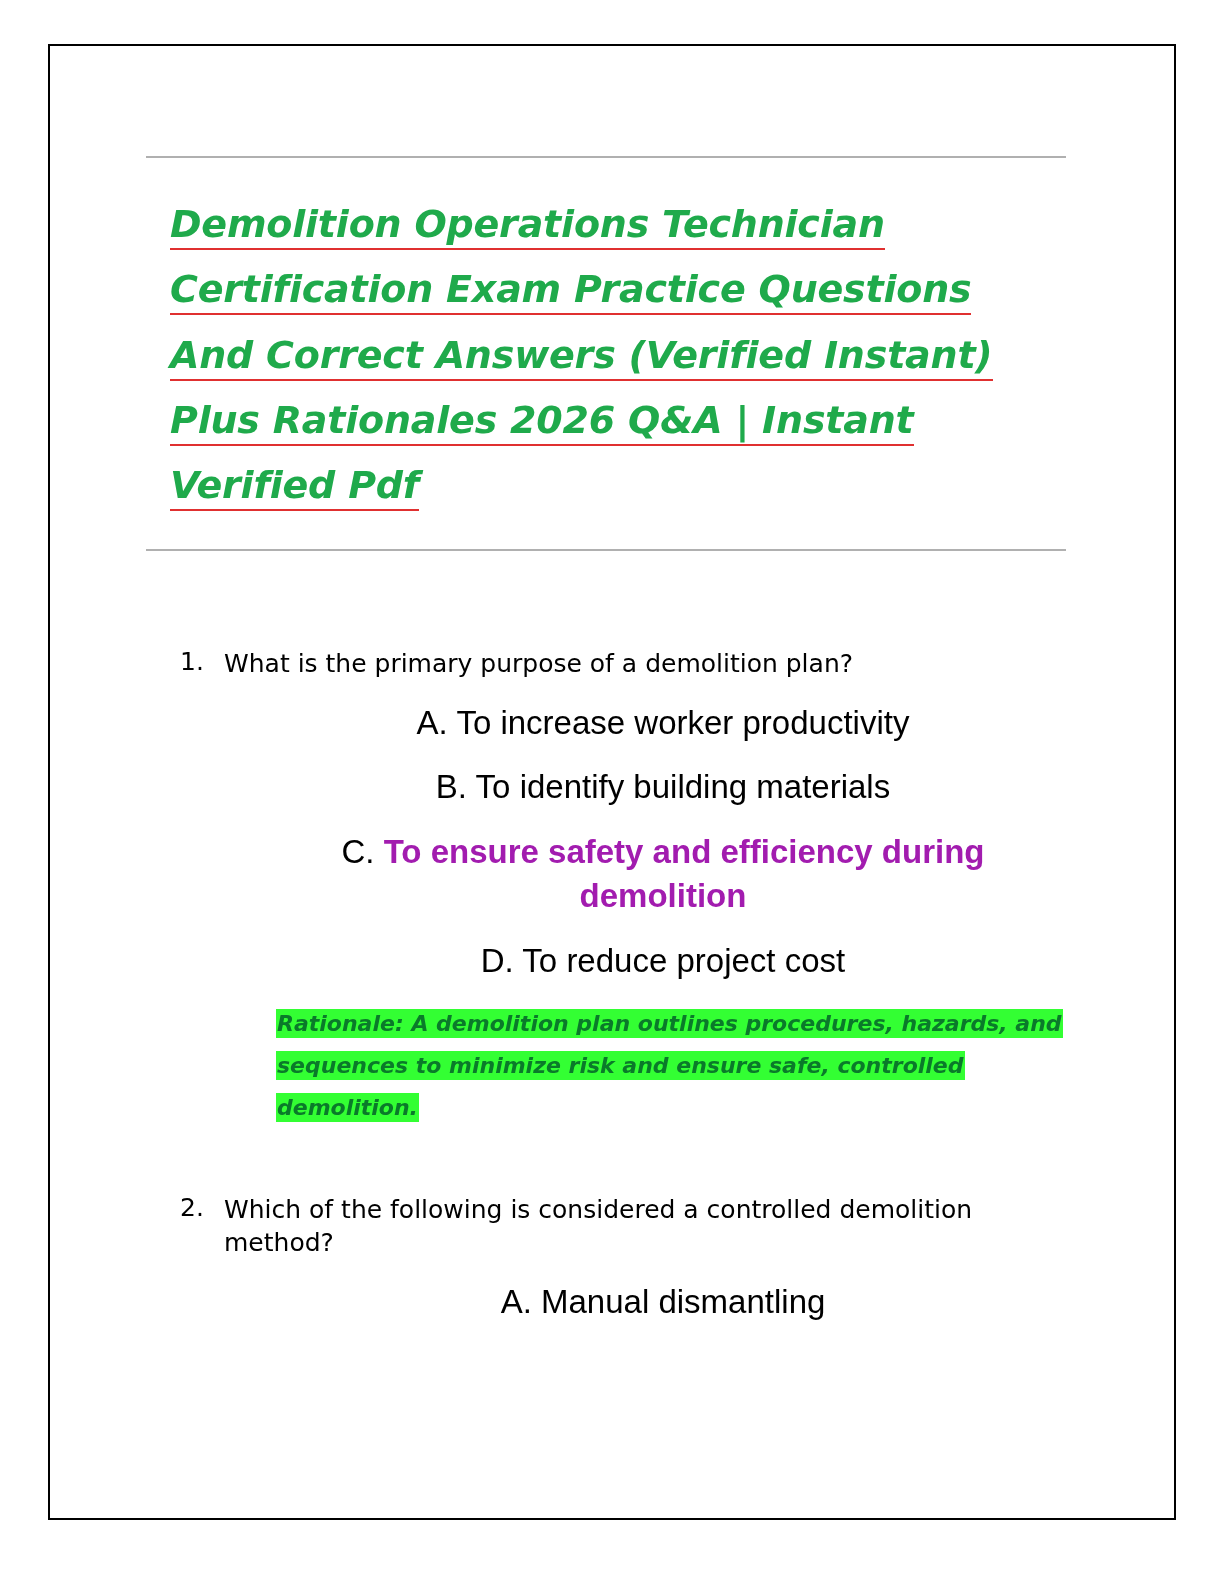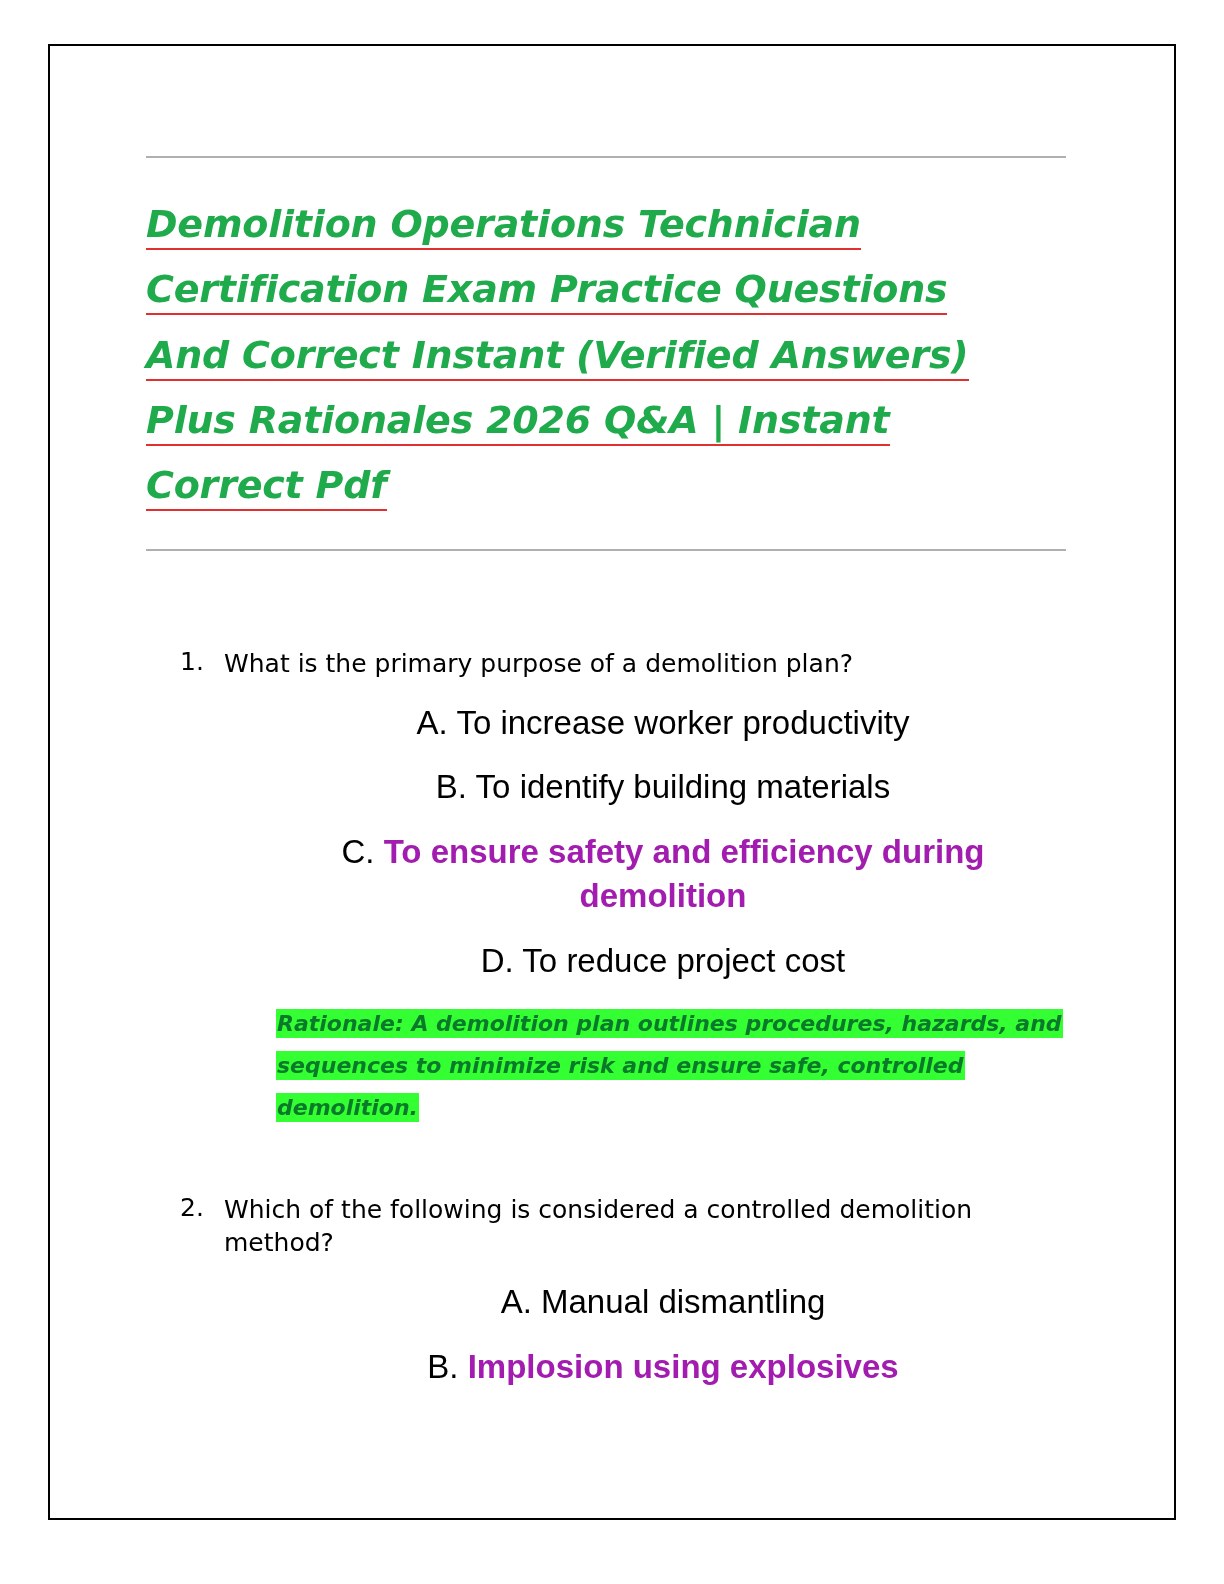--- a/index.html
+++ b/index.html
@@ -39,20 +39,21 @@
   }
   .title-line {
     font-family: "DejaVu Sans", sans-serif;
     font-size: 38px;
     font-weight: bold;
     font-style: italic;
     color: #1faa4b;
     line-height: 1.72;
     letter-spacing: -0.2px;
     white-space: nowrap;
+    margin-left: 24px;
   }
   .title-line span.u {
     border-bottom: 2px solid #e03030;
     padding-bottom: 2px;
   }
   .qlist {
     margin-top: 96px;
   }
   .qitem {
     position: relative;
@@ -116,23 +117,23 @@
 <body>
 
 <div class="page">
   <div class="content">
 
     <div class="rule"></div>
 
     <div class="title-block">
       <div class="title-line"><span class="u">Demolition Operations Technician</span></div>
       <div class="title-line"><span class="u">Certification Exam Practice Questions</span></div>
-      <div class="title-line"><span class="u">And Correct Instant (Verified Answers)</span></div>
+      <div class="title-line"><span class="u">And Correct Answers (Verified Instant)</span></div>
       <div class="title-line"><span class="u">Plus Rationales 2026 Q&amp;A | Instant</span></div>
-      <div class="title-line"><span class="u">Correct Pdf</span></div>
+      <div class="title-line"><span class="u">Verified Pdf</span></div>
     </div>
 
     <div class="rule"></div>
 
     <div class="qlist">
 
       <div class="qitem">
         <div class="qnum">1.</div>
         <div class="qtext">What is the primary purpose of a demolition plan?</div>
 
@@ -162,21 +163,17 @@
       <div class="q-gap"></div>
 
       <div class="qitem">
         <div class="qnum">2.</div>
         <div class="qtext">Which of the following is considered a controlled demolition method?</div>
 
         <div class="choice">
           <span class="letter">A.</span>
           <span class="answer">Manual dismantling</span>
         </div>
-        <div class="choice correct">
-          <span class="letter">B.</span>
-          <span class="answer">Implosion using explosives</span>
-        </div>
       </div>
 
     </div>
   </div>
 </div>
 
 </body></html>

